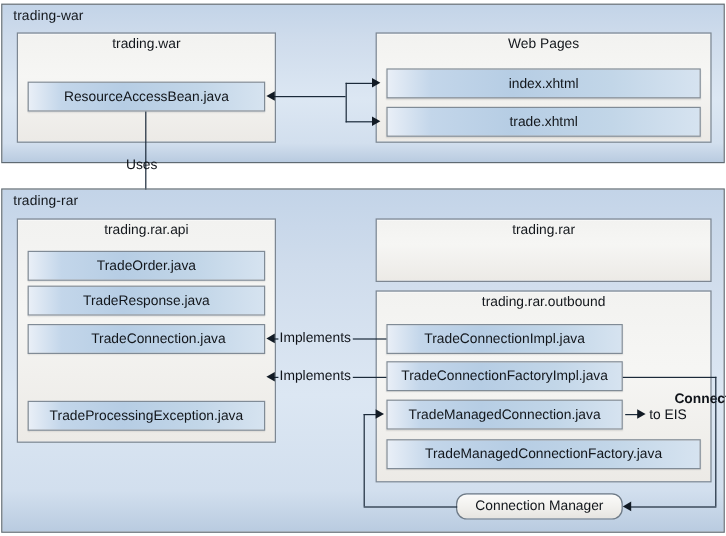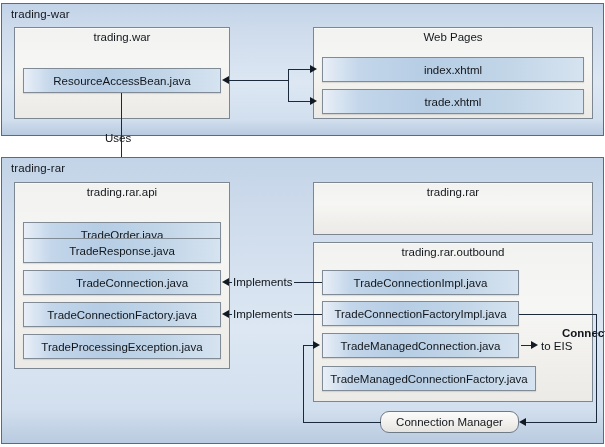--- a/index.html
+++ b/index.html
@@ -131,37 +131,36 @@
   <div class="arrow arrow-d" style="left:117px;top:188px;"></div>
   <span class="edge-label" style="left:105px;top:132px;">Uses</span>
 
   <div class="module" style="left:1px;top:157px;width:603px;height:287px;">
     <span class="module-title">trading-rar</span>
   </div>
 
   <div class="pkg" style="left:14px;top:182px;width:216px;height:187px;">
     <span class="pkg-title">trading.rar.api</span>
   </div>
-  <div class="bar" style="left:23px;top:222px;width:198px;height:25px;">TradeOrder.java</div>
+  <div class="bar" style="left:23px;top:209px;width:198px;height:25px;">TradeOrder.java</div>
   <div class="bar" style="left:23px;top:238px;width:198px;height:25px;">TradeResponse.java</div>
   <div class="bar" style="left:23px;top:270px;width:198px;height:25px;padding-left:20px;">TradeConnection.java</div>
-  <div class="bar" style="left:23px;top:302px;width:198px;height:25px;">TradeConnectionFactory.java</div>
   <div class="bar" style="left:23px;top:334px;width:198px;height:25px;">TradeProcessingException.java</div>
 
   <div class="pkg" style="left:313px;top:182px;width:280px;height:53px;">
     <span class="pkg-title">trading.rar</span>
   </div>
 
   <div class="pkg" style="left:313px;top:242px;width:280px;height:160px;">
     <span class="pkg-title">trading.rar.outbound</span>
   </div>
   <div class="bar" style="left:322px;top:270px;width:197px;height:25px;">TradeConnectionImpl.java</div>
   <div class="bar" style="left:322px;top:301px;width:197px;height:25px;">TradeConnectionFactoryImpl.java</div>
   <div class="bar" style="left:322px;top:333px;width:197px;height:25px;">TradeManagedConnection.java</div>
-  <div class="bar" style="left:322px;top:366px;width:214px;height:25px;">TradeManagedConnectionFactory.java</div>
+  <div class="bar" style="left:322px;top:366px;width:262px;height:25px;">TradeManagedConnectionFactory.java</div>
 
   <div class="ln lnh" style="left:294px;top:282px;width:28px;"></div>
   <span class="edge-label" style="left:233px;top:276px;">Implements</span>
   <div class="ln lnh" style="left:228px;top:282px;width:4px;"></div>
   <div class="arrow arrow-l" style="left:222px;top:278px;"></div>
 
   <div class="ln lnh" style="left:294px;top:314px;width:28px;"></div>
   <span class="edge-label" style="left:233px;top:308px;">Implements</span>
   <div class="ln lnh" style="left:228px;top:314px;width:4px;"></div>
   <div class="arrow arrow-l" style="left:222px;top:310px;"></div>

